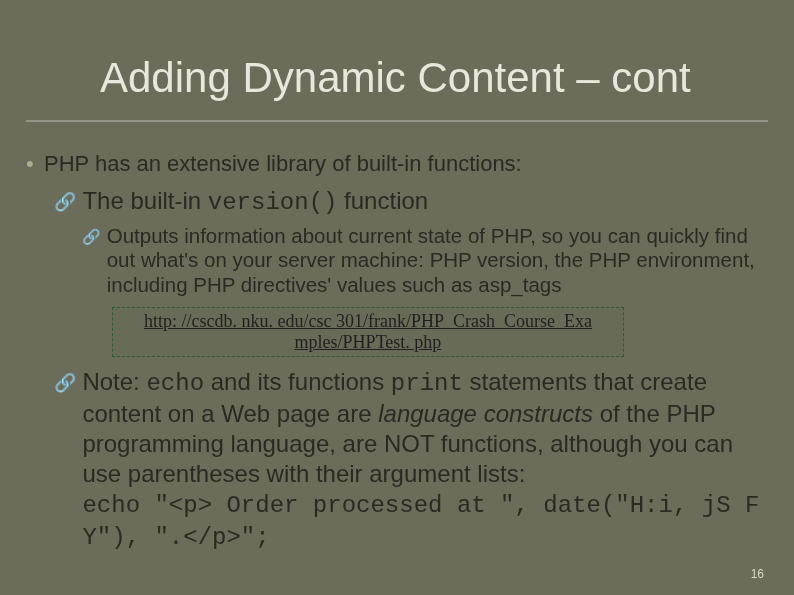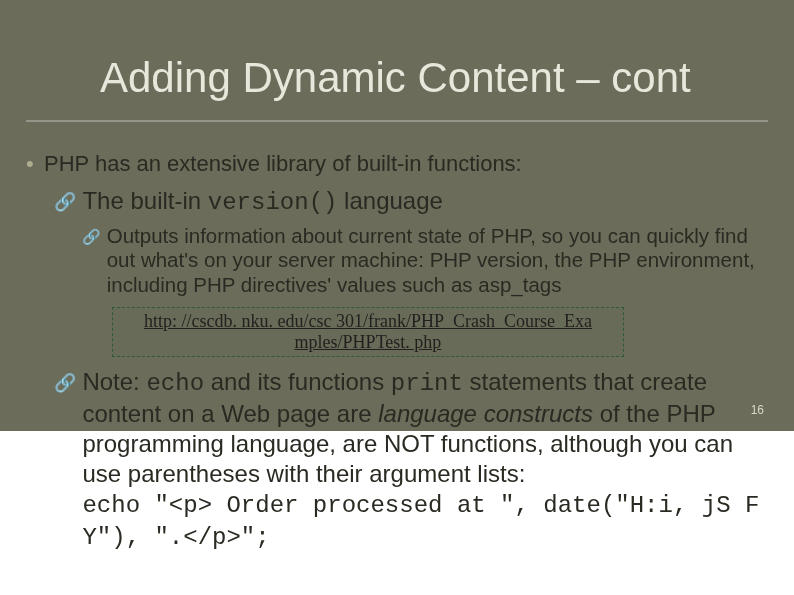--- a/index.html
+++ b/index.html
@@ -5,21 +5,21 @@
   html, body {
     margin: 0;
     padding: 0;
     width: 794px;
     height: 595px;
     overflow: hidden;
     font-family: Arial, sans-serif;
   }
   .slide {
     width: 794px;
-    height: 431px;
+    height: 595px;
     background: #6b6d5a;
     position: relative;
     box-sizing: border-box;
     padding-left: 40px;
   }
   .title {
     position: absolute;
     top: 54px;
     left: 100px;
     right: 40px;
@@ -120,21 +120,21 @@
 
   <div class="content">
 
     <div class="level1">
       <span class="bullet">•</span><span>PHP has an extensive library of built-in functions:</span>
     </div>
 
     <div class="level2">
       <span class="link-icon">🔗</span>
       <span class="flex-text">
-        <span>The built-in </span><span class="code">version()</span><span> language</span>
+        <span>The built-in </span><span class="code">version()</span><span> function</span>
       </span>
     </div>
 
     <div class="level3">
       <span class="link-icon">🔗</span>
       <span class="flex-text">Outputs information about current state of PHP, so you can quickly find out what's on your server machine: PHP version, the PHP environment, including PHP directives' values such as asp_tags</span>
     </div>
 
     <div class="link-box">
       <a href="#">http: //cscdb. nku. edu/csc 301/frank/PHP_Crash_Course_Exa mples/PHPTest. php</a>

